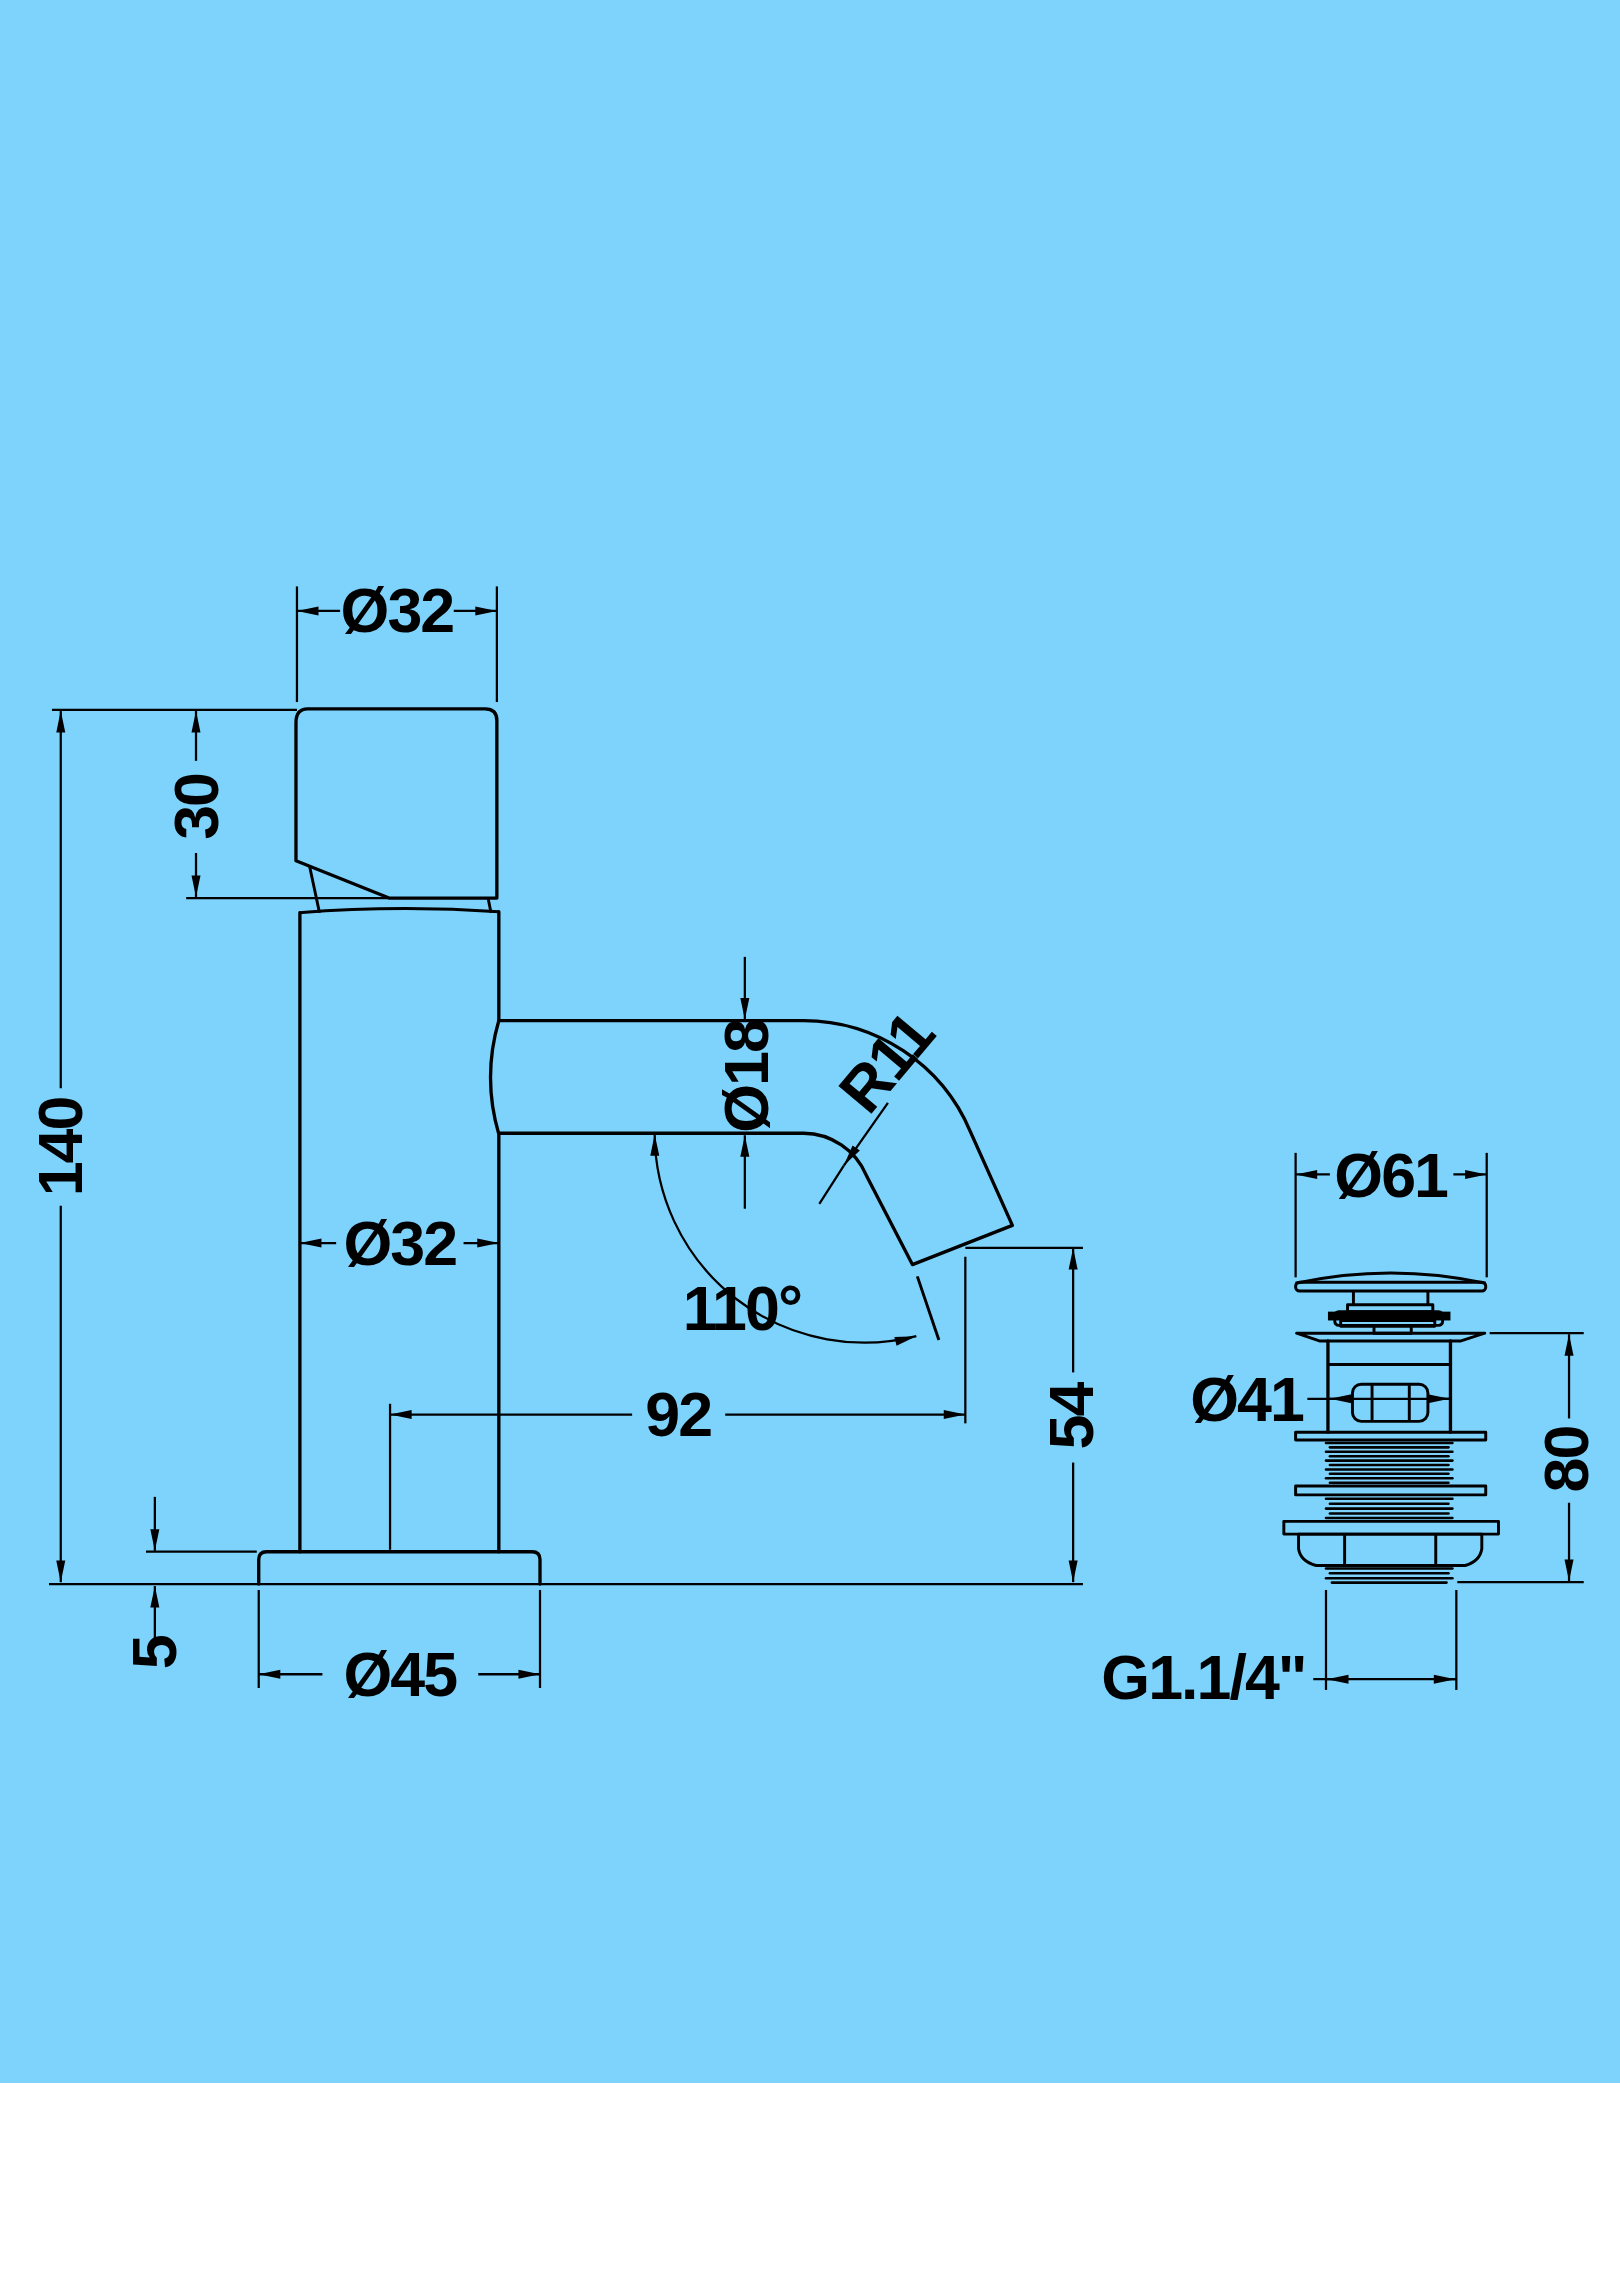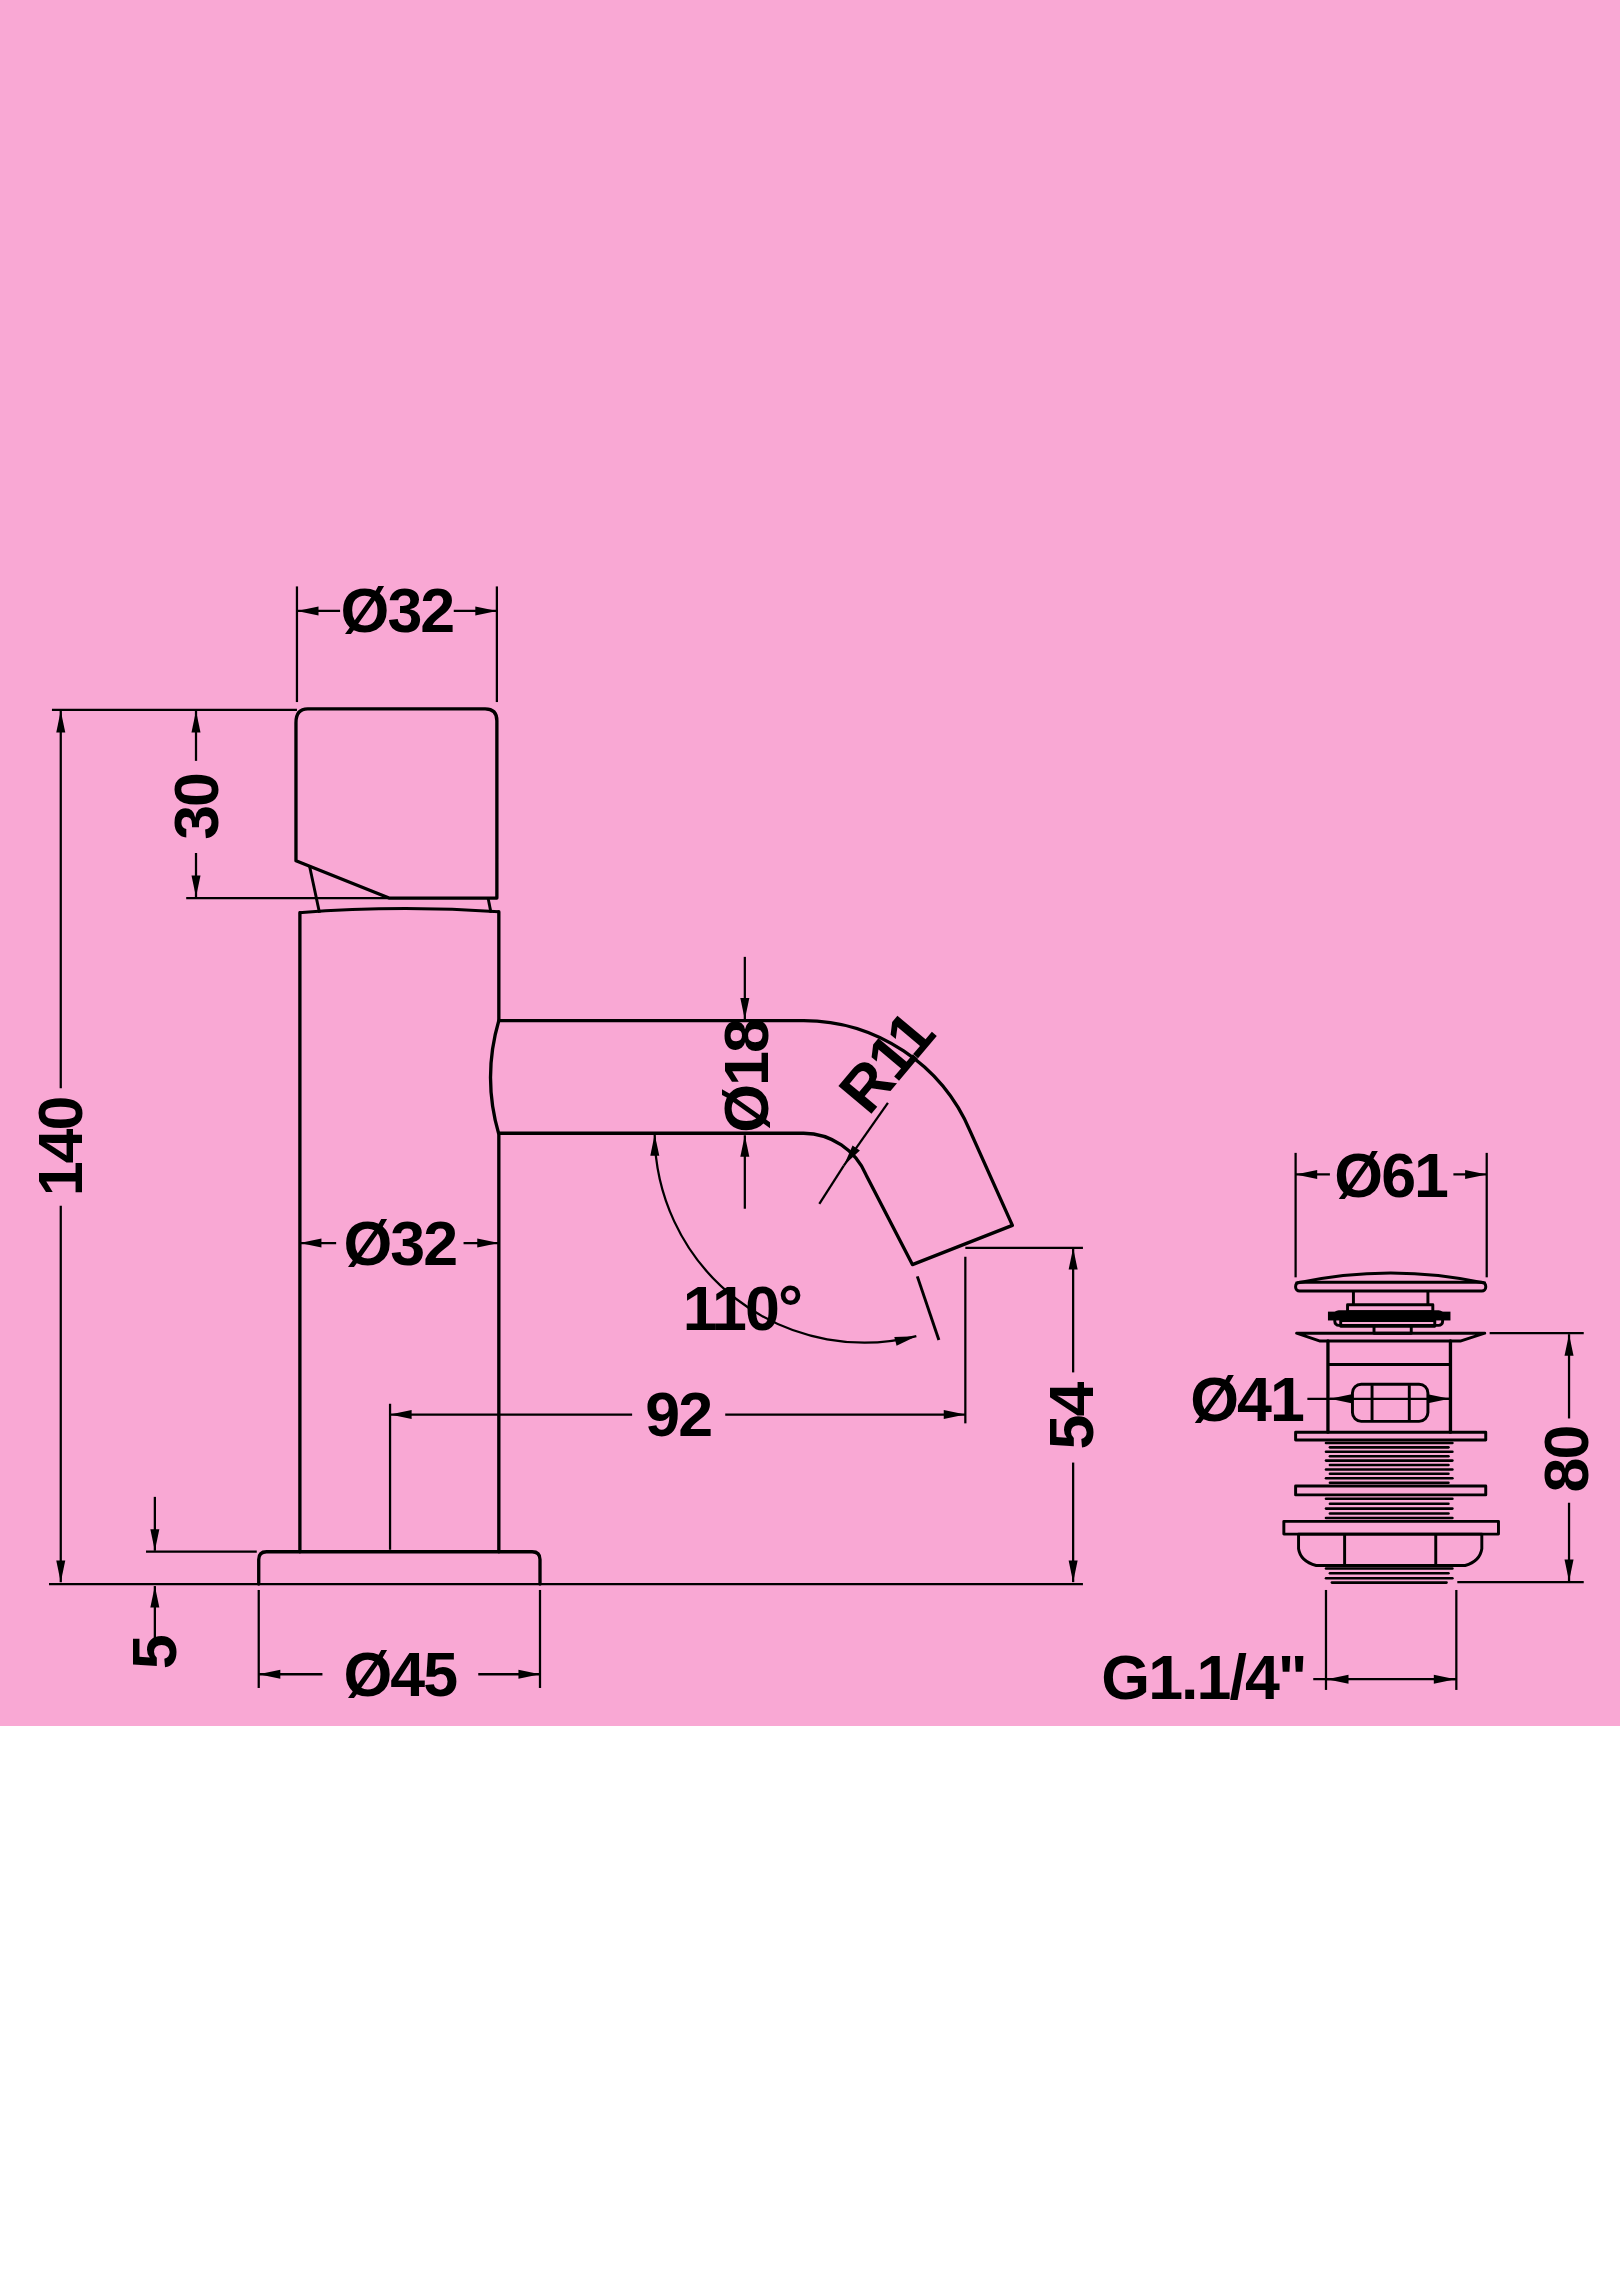--- a/index.html
+++ b/index.html
@@ -3,22 +3,22 @@
 <meta charset="utf-8">
 <style>
   html, body {
     margin: 0;
     padding: 0;
     background: #ffffff;
   }
   .sheet {
     position: relative;
     width: 1620px;
-    height: 1726px;
-    background: #f9a8d4;
+    height: 2083px;
+    background: #7dd3fc;
     overflow: hidden;
   }
   svg { display: block; }
   .dim-label {
     font-family: "Liberation Sans", "DejaVu Sans", sans-serif;
     font-weight: 700;
     font-size: 64px;
     letter-spacing: -2px;
     fill: #000000;
   }

